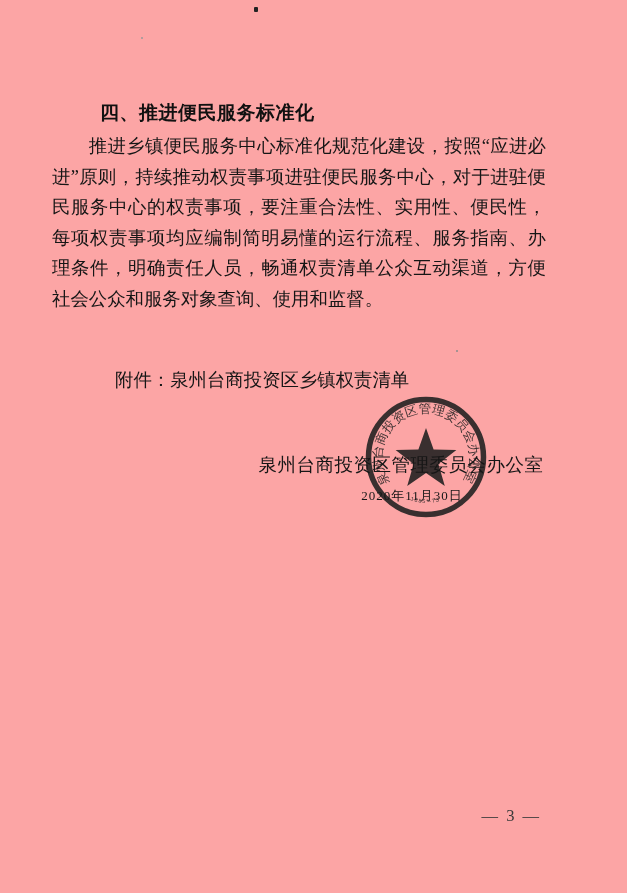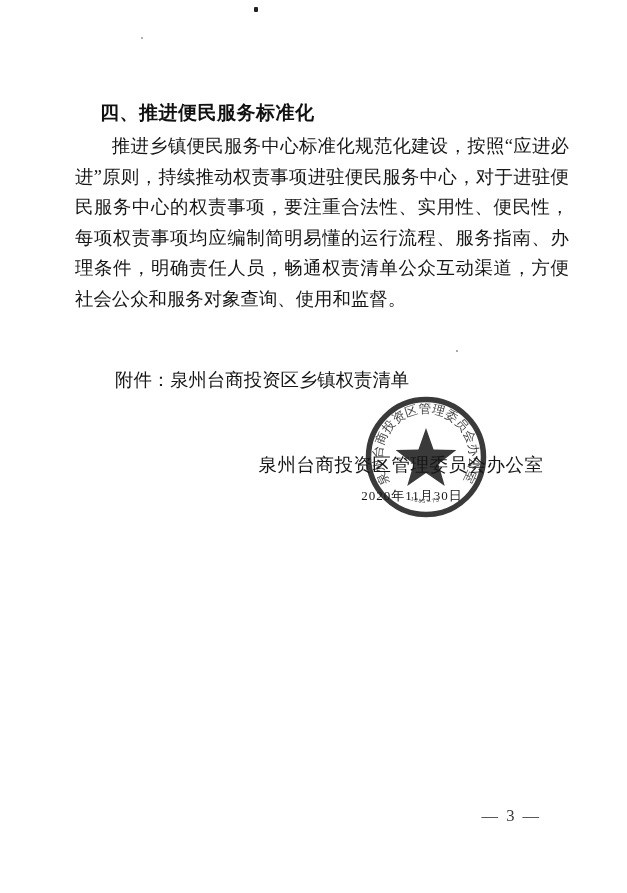--- a/index.html
+++ b/index.html
@@ -5,39 +5,39 @@
   html, body {
     margin: 0;
     padding: 0;
     background: #e8e8e8;
   }
   .page {
     position: relative;
     width: 627px;
     height: 893px;
     margin: 0 auto;
-    background: #ffffff;
+    background: #fca5a5;
     overflow: hidden;
     font-family: "Liberation Serif", serif;
     color: #1c1c1c;
   }
   .heading {
     position: absolute;
     left: 100px;
     top: 100px;
     margin: 0;
     font-family: "Liberation Sans", sans-serif;
     font-weight: bold;
     font-size: 19px;
     letter-spacing: 0.5px;
     color: #111;
   }
   .body-text {
     position: absolute;
-    left: 75px;
+    left: 52px;
     top: 131px;
     width: 494px;
     margin: 0;
     font-size: 18.4px;
     line-height: 30.6px;
     text-indent: 2em;
     text-align: justify;
     text-justify: inter-ideograph;
     color: #161616;
   }

